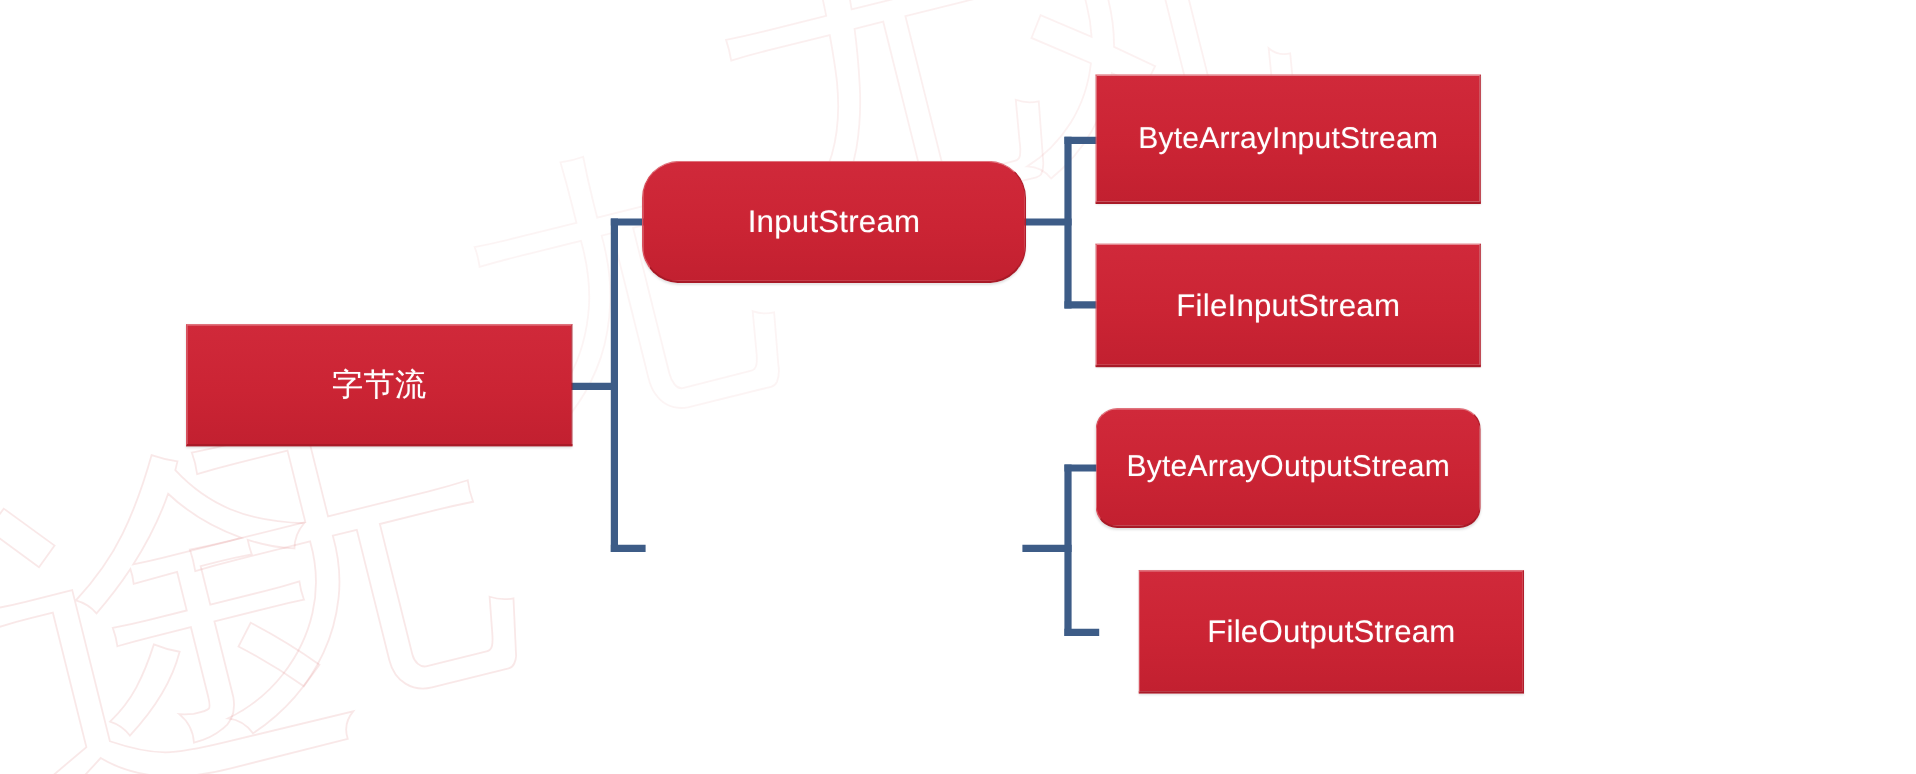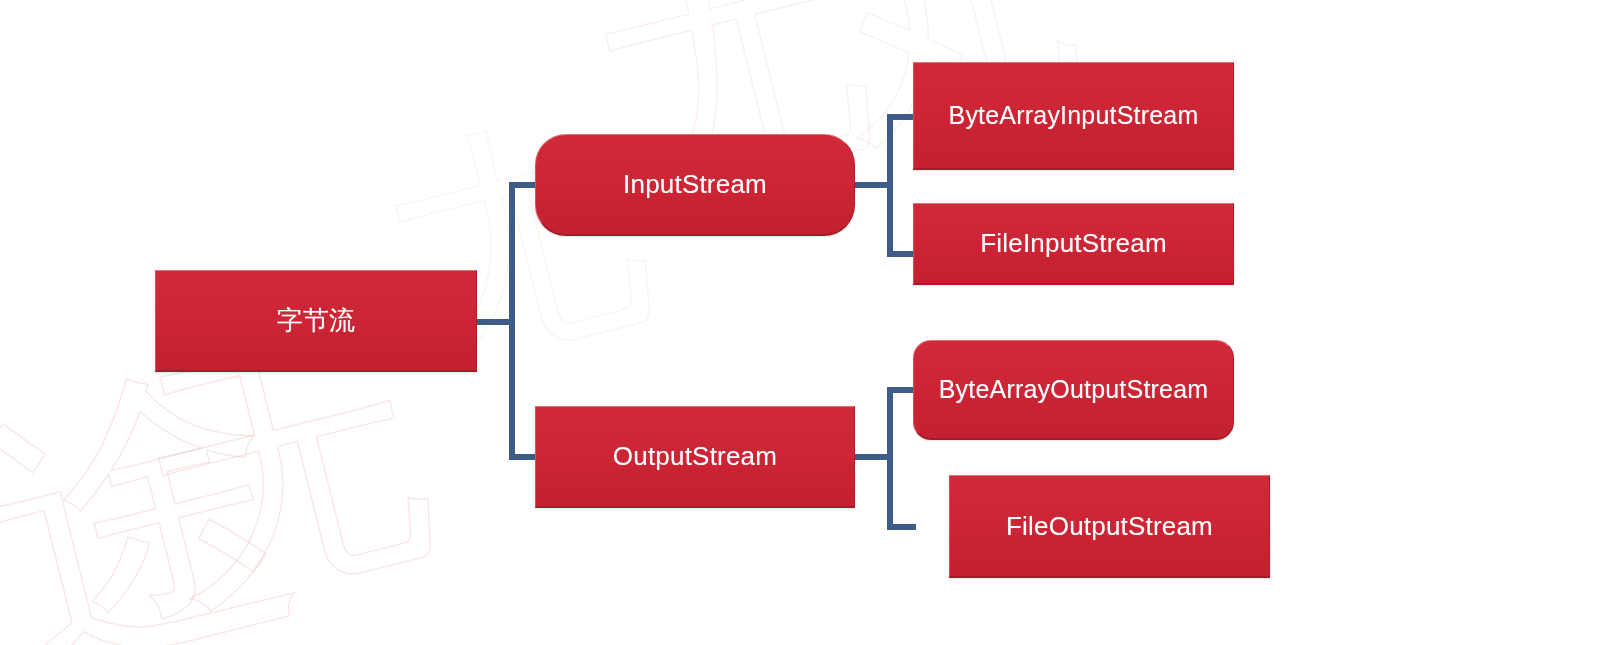--- a/index.html
+++ b/index.html
@@ -115,29 +115,26 @@
   </svg>
 
   <div class="node" style="left:155px; top:270px; width:322px; height:102px;">
     <span class="node-label label-root">字节流</span>
   </div>
 
   <div class="node" style="left:535px; top:134px; width:320px; height:102px;border-radius:31px;">
     <span class="node-label label-mid">InputStream</span>
   </div>
 
-  <div class="node" style="left:535px; top:406px; width:320px; height:102px;">
-    <span class="node-label label-mid">OutputStream</span>
-  </div>
 
   <div class="node" style="left:913px; top:62px; width:321px; height:108px;">
     <span class="node-label label-leaf-long">ByteArrayInputStream</span>
   </div>
 
-  <div class="node" style="left:913px; top:203px; width:321px; height:82px;justify-content:center;">
+  <div class="node" style="left:913px; top:203px; width:321px; height:103px;justify-content:center;">
     <span class="node-label label-leaf">FileInputStream</span>
   </div>
 
   <div class="node" style="left:913px; top:340px; width:321px; height:100px;border-radius:18px;">
     <span class="node-label label-leaf-long">ByteArrayOutputStream</span>
   </div>
 
   <div class="node" style="left:913px; top:475px; width:321px; height:103px;margin-left:36px;">
     <span class="node-label label-leaf">FileOutputStream</span>
   </div>

